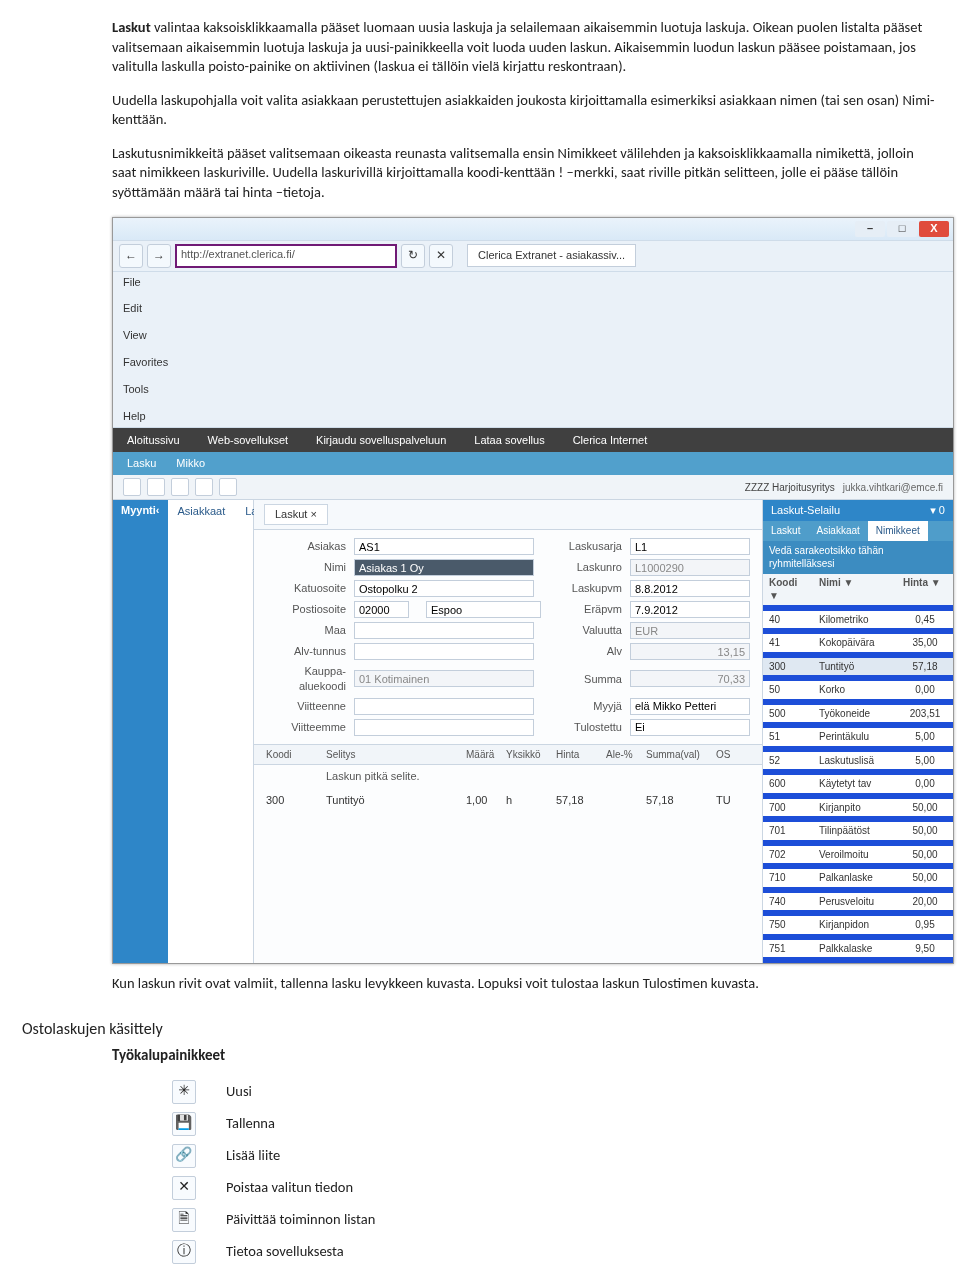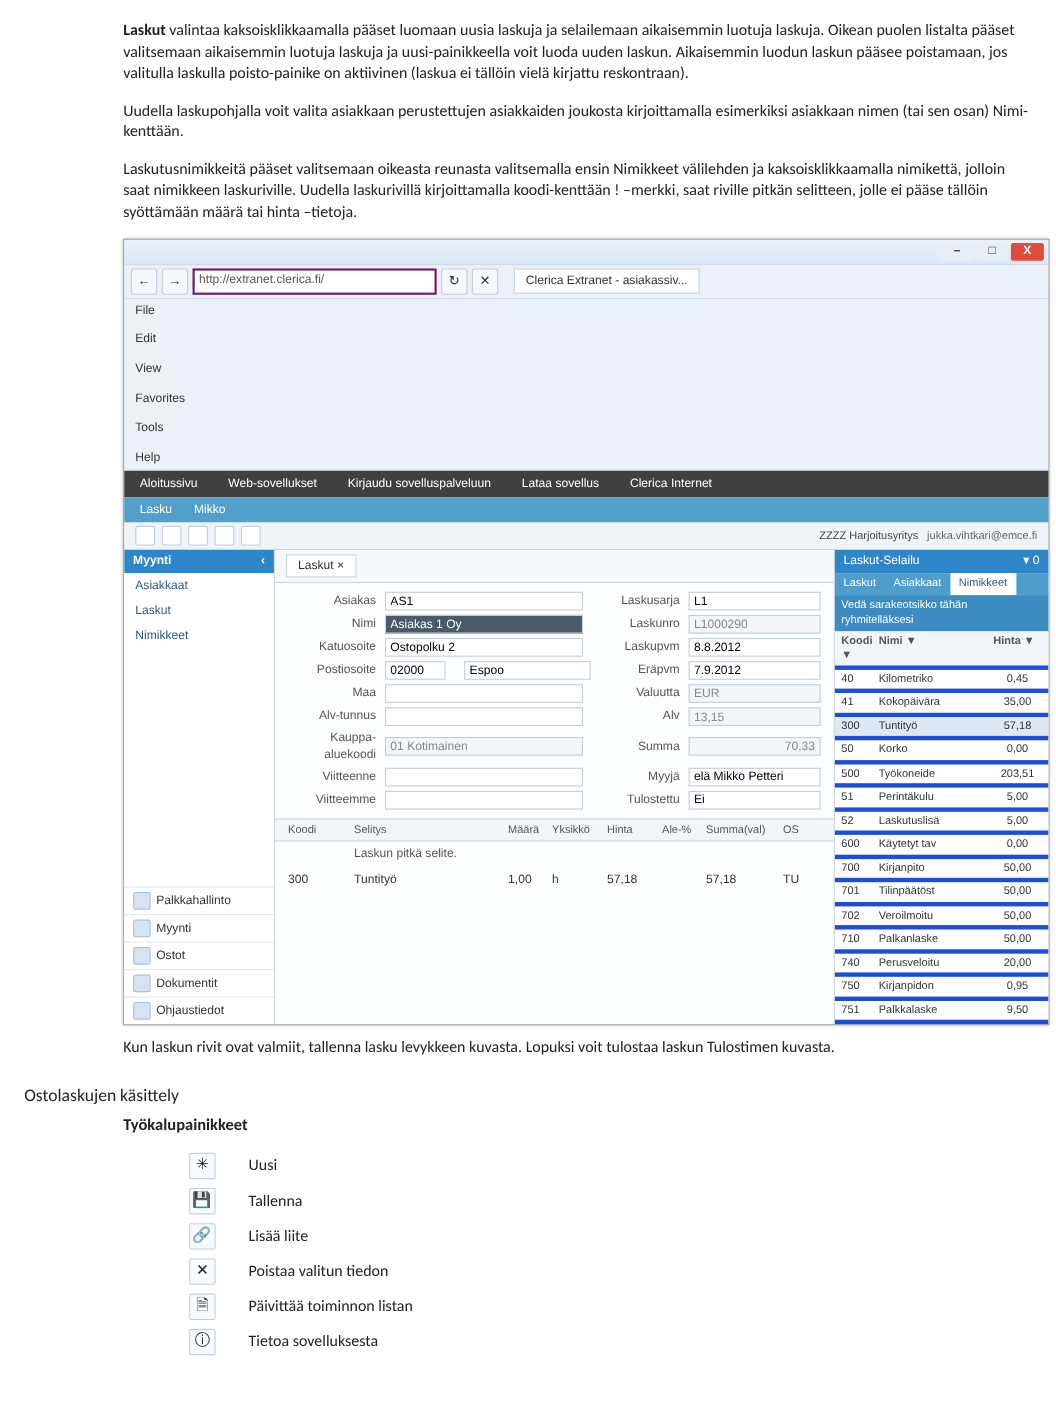--- a/index.html
+++ b/index.html
@@ -83,21 +83,21 @@
     background:#f0f4f8; padding:3px 10px; border-bottom:1px solid #cbd6e2;
   }
   .toolbar .tbicons { display:flex; gap:6px; }
   .toolbar .tbicons .tbi { width:16px; height:16px; border:1px solid #c3cedb; background:#fff; border-radius:2px; }
   .toolbar .right { font-size:10px; color:#666; display:flex; gap:8px; align-items:center;}
   .toolbar .right .company { color:#444; }
 
   .appbody { display:flex; min-height: 380px; background:#fff; }
 
   
-  .leftnav { width: 140px; background:#fff; border-right:1px solid #cbd6e2; display:flex; flex-direction:column;}
+  .leftnav { width: 140px; background:#fff; border-right:1px solid #cbd6e2; display:flex; }
   .leftnav .navhead { background:#2e86c8; color:#fff; padding:3px 8px; font-weight:bold; font-size:11px; display:flex; justify-content:space-between;}
   .leftnav .navitem { padding:4px 10px; color:#2a5a8a; font-size:11px;}
   .leftnav .spacer { flex:1; }
   .leftnav .mod { padding:4px 8px; border-top:1px solid #e2e8ef; display:flex; align-items:center; gap:5px; font-size:11px;}
   .leftnav .mod .mi { width:14px;height:14px; background:#d6e4f1; border:1px solid #aac4dc; border-radius:2px;}
 
   
   .center { flex:1; background:#fcfdfe; padding:0; }
   .tabhdr { padding:4px 10px; border-bottom:1px solid #cbd6e2; background:#f6f9fc; }
   .tabhdr .tab { display:inline-block; padding:2px 10px; border:1px solid #cbd6e2; background:#fff; font-size:11px;}
@@ -114,21 +114,21 @@
   .note { padding:4px 12px 6px 72px; font-size:11px; color:#555; }
 
   
   .rightpanel { width:200px; border-left:1px solid #cbd6e2; background:#fff; display:flex; flex-direction:column;}
   .rightpanel .rhead { background:#2e86c8; color:#fff; padding:3px 8px; font-size:11px; display:flex; justify-content:space-between;}
   .rightpanel .rtabs { display:flex; font-size:10px; background:#4f9dca; color:#fff;}
   .rightpanel .rtabs div { padding:3px 8px; }
   .rightpanel .rtabs div.active { background:#fff; color:#2a5a8a; }
   .rightpanel .rinstr { background:#3c8cc1; color:#fff; padding:3px 6px; font-size:10px;}
   .rtable { font-size:10px; }
-  .rtable .rth, .rtable .rtr { display:grid; grid-template-columns: 34px 1fr 44px; padding:2px 6px; border-bottom:4px solid #1d4ed8;}
+  .rtable .rth, .rtable .rtr { display:grid; grid-template-columns: 34px 1fr 44px; padding:2px 6px; border-bottom:6px solid #1d4ed8;gap:16px;}
   .rtable .rth { background:#f1f5f9; color:#555; font-weight:bold;}
   .rtable .rtr.sel { background:#dfe8f2; }
   .rtable .rtr .c3 { text-align:center; }
 
   
   .toollist { margin-left: 150px; }
   .toollist .trow { display:flex; align-items:center; gap:30px; margin:8px 0; }
   .toollist .ticon { width:22px; height:22px; display:flex;align-items:center;justify-content:center; border:1px solid #c3cedb; background:#f8fbfe; border-radius:2px; font-size:14px;}
 </style>
 </head>
@@ -252,21 +252,21 @@
         <input value="7.9.2012" style="">
 
         <div class="lbl">Maa</div>
         <input value="" style="">
         <div class="lbl">Valuutta</div>
         <div class="ro">EUR</div>
 
         <div class="lbl">Alv-tunnus</div>
         <input value="" style="">
         <div class="lbl">Alv</div>
-        <div class="ro" style="text-align:left">13,15</div>
+        <div class="ro" style="text-align:right">13,15</div>
 
         <div class="lbl">Kauppa-aluekoodi</div>
         <div class="ro">01 Kotimainen</div>
         <div class="lbl">Summa</div>
         <div class="ro" style="text-align:right">70,33</div>
 
         <div class="lbl">Viitteenne</div>
         <input value="" style="">
         <div class="lbl">Myyjä</div>
         <input value="elä Mikko Petteri" style="">

